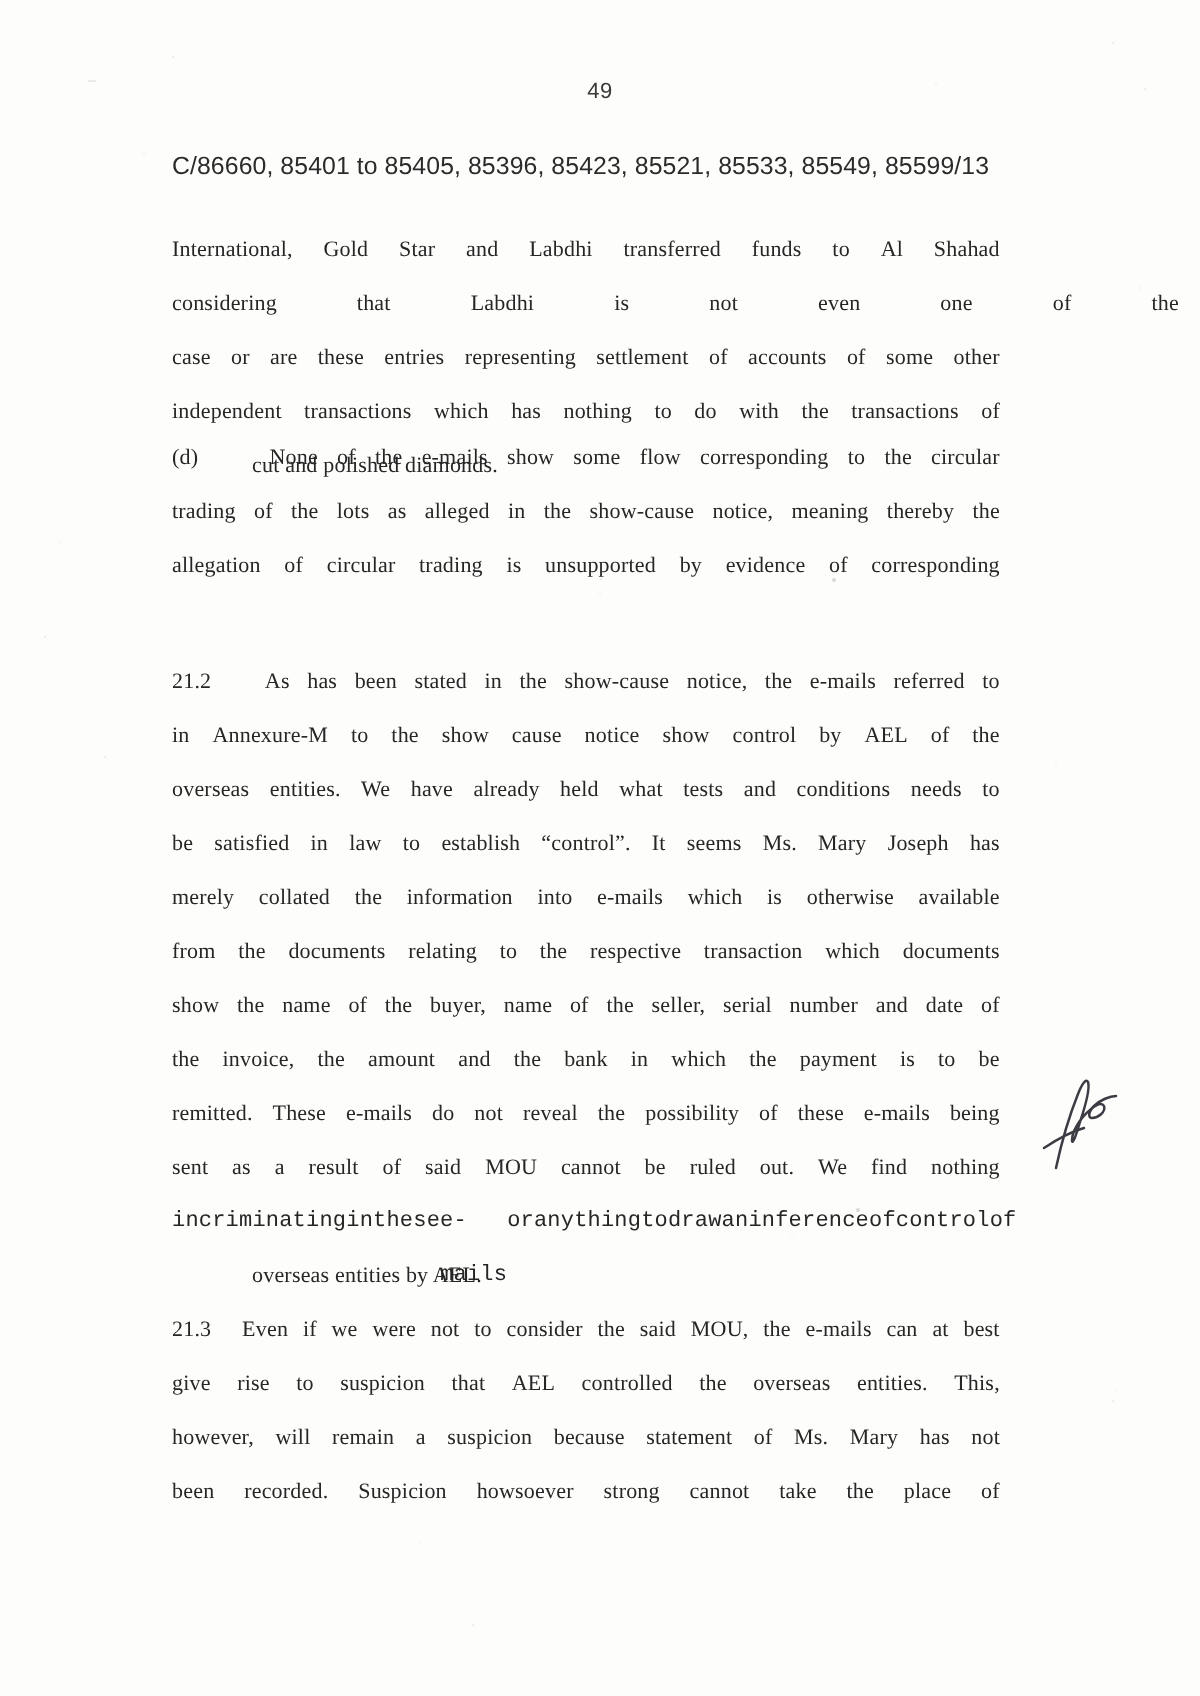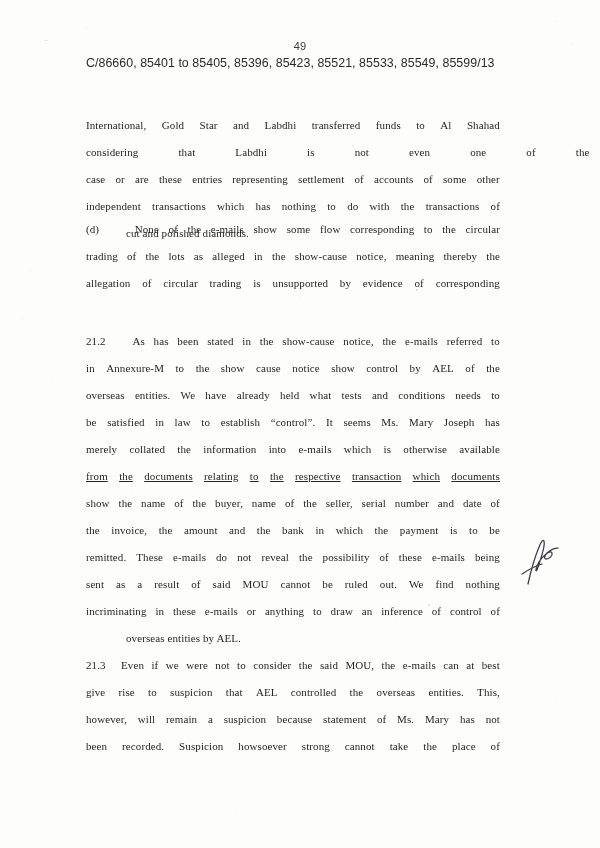--- a/index.html
+++ b/index.html
@@ -48,21 +48,21 @@
     width: 600px;
     text-align: center;
     font-family: "Liberation Sans", "DejaVu Sans", sans-serif;
     font-size: 11px;
     color: #3a3a3a;
     letter-spacing: 0.2px;
   }
 
   .case-header {
     position: absolute;
-    top: 56px;
+    top: 76px;
     left: 86px;
     width: 414px;
     font-family: "Liberation Sans", "DejaVu Sans", sans-serif;
     font-size: 12.4px;
     color: #2b2b2b;
     letter-spacing: 0.05px;
     white-space: nowrap;
   }
 
   .body-block {
@@ -289,21 +289,21 @@
             <span>collated</span>
             <span>the</span>
             <span>information</span>
             <span>into</span>
             <span>e-mails</span>
             <span>which</span>
             <span>is</span>
             <span>otherwise</span>
             <span>available</span>
           </div>
-          <div class="ln just" style="color: rgb(38, 38, 38); text-decoration: underline;">
+          <div class="ln just" style="color: rgb(38, 38, 38);">
             <span>from</span>
             <span>the</span>
             <span>documents</span>
             <span>relating</span>
             <span>to</span>
             <span>the</span>
             <span>respective</span>
             <span>transaction</span>
             <span>which</span>
             <span>documents</span>
@@ -364,21 +364,21 @@
             <span>said</span>
             <span>MOU</span>
             <span>cannot</span>
             <span>be</span>
             <span>ruled</span>
             <span>out.</span>
             <span>We</span>
             <span>find</span>
             <span>nothing</span>
           </div>
-          <div class="ln just" style="color: rgb(38, 38, 38);">
+          <div class="ln just" style="color: rgb(38, 38, 38); font-family: Liberation Mono, monospace;">
             <span>incriminating</span>
             <span>in</span>
             <span>these</span>
             <span>e-mails</span>
             <span>or</span>
             <span>anything</span>
             <span>to</span>
             <span>draw</span>
             <span>an</span>
             <span>inference</span>

